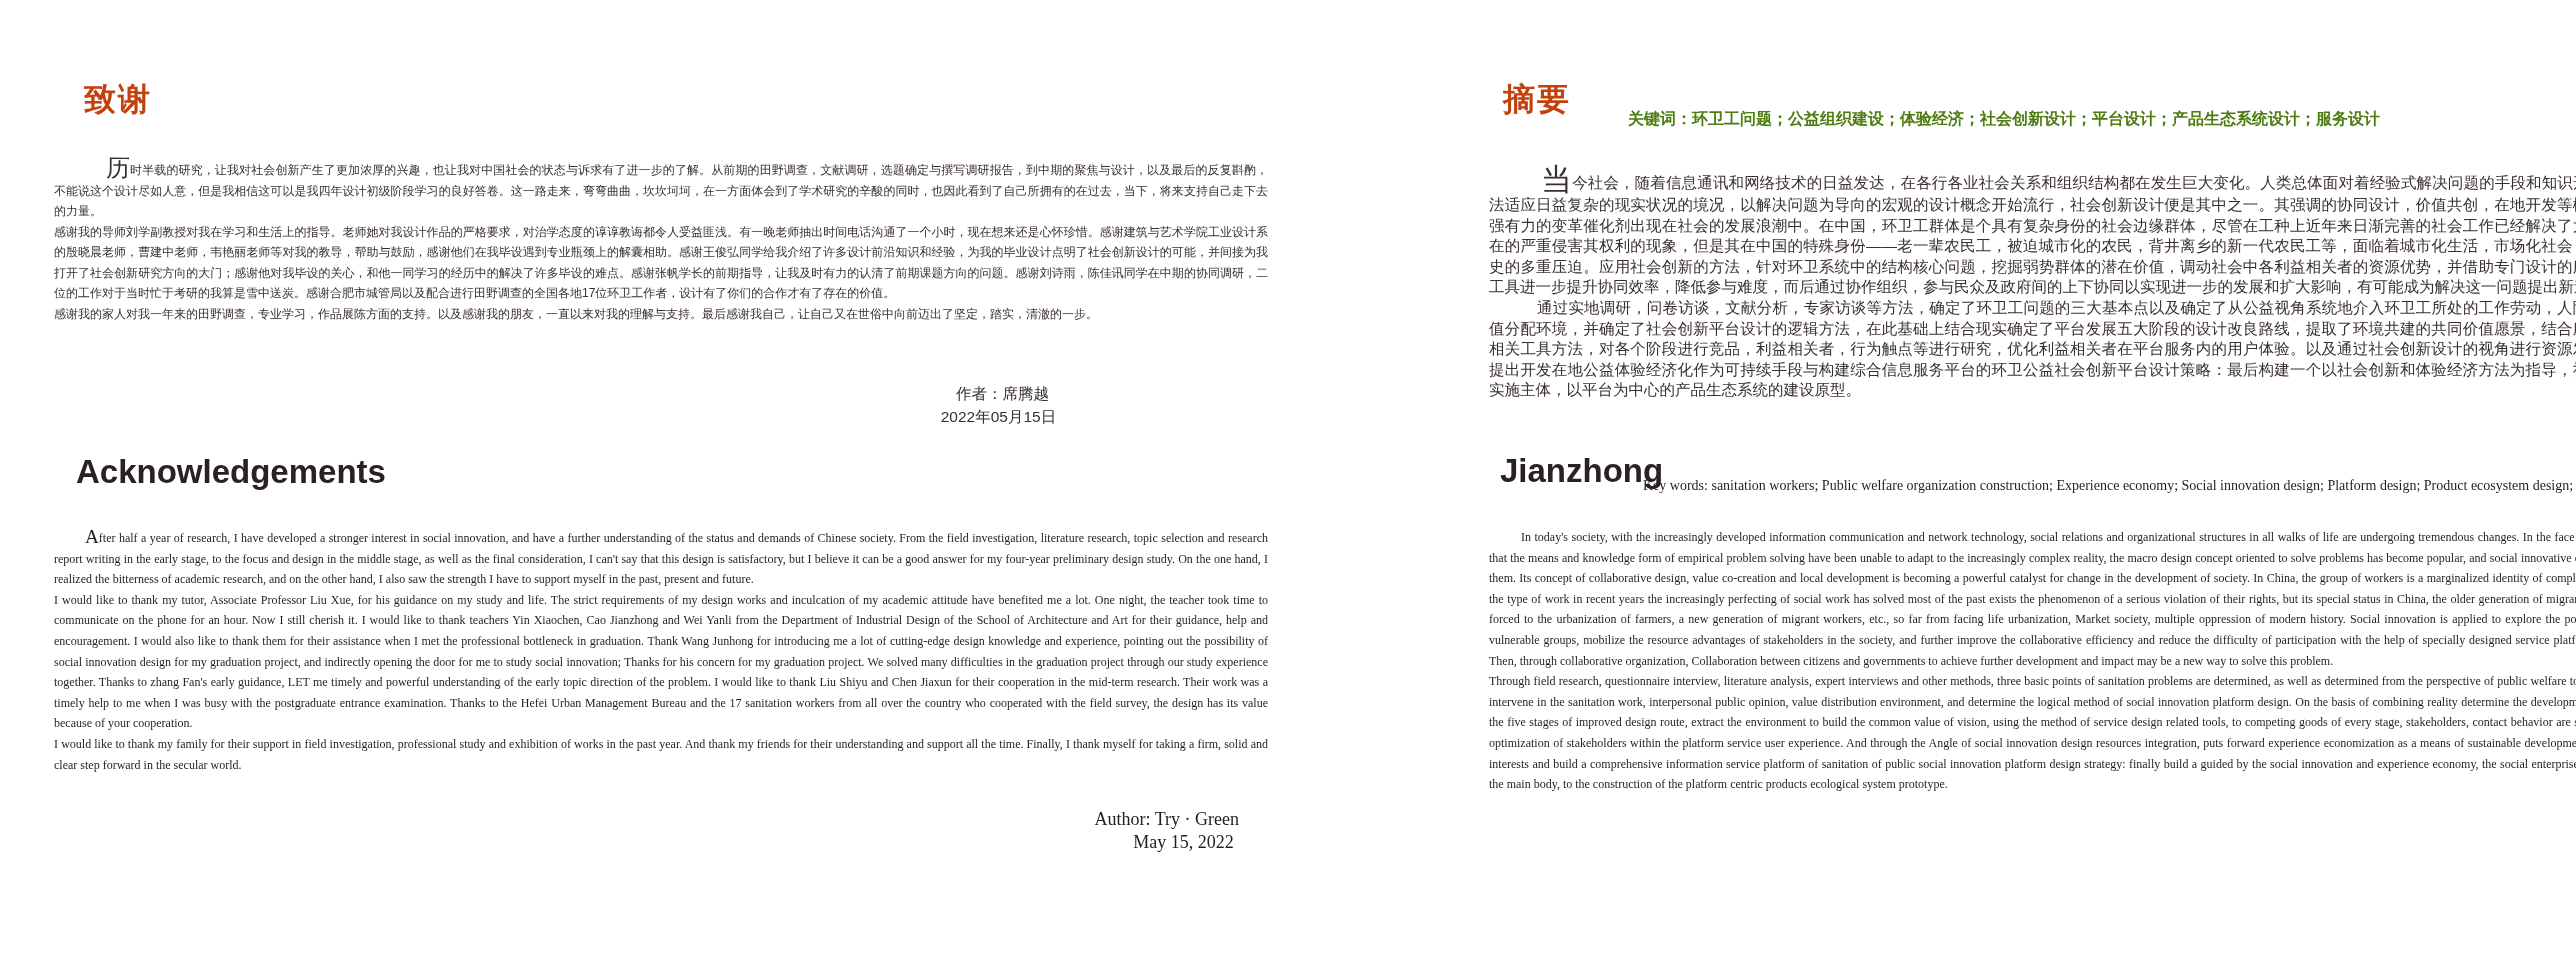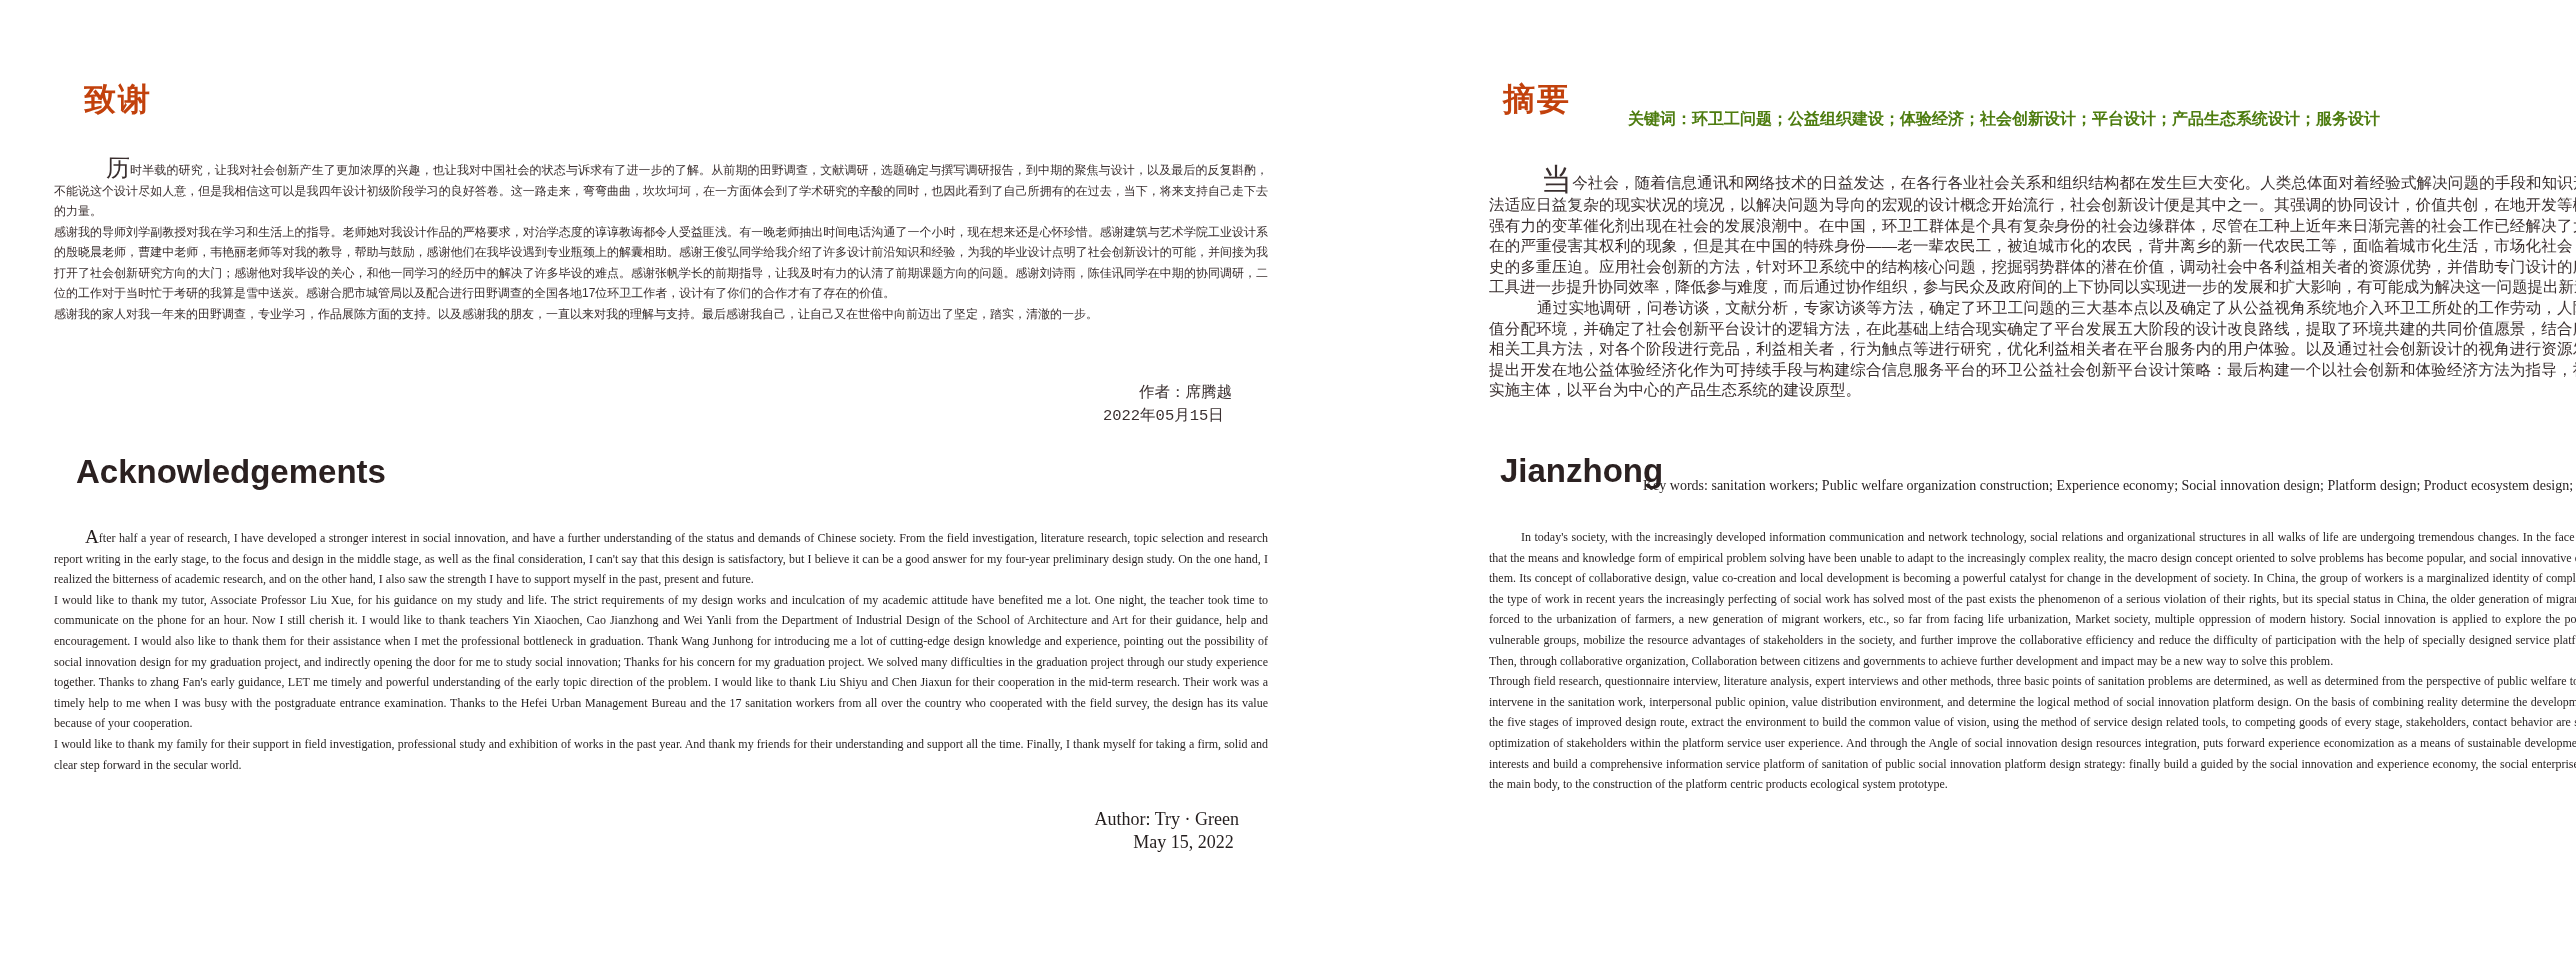--- a/index.html
+++ b/index.html
@@ -74,22 +74,22 @@
     color: #241e1e;
     white-space: nowrap;
     font-family: "Liberation Serif", serif;
   }
   
   .sign-zh {
     position: absolute;
     color: #3a2f2f;
     font-size: 15.5px;
     line-height: 23px;
-    text-align: right;
-    font-family: Liberation Mono, monospace;
+    text-align: center;
+    font-family: Liberation Sans, sans-serif;
   }
   .sign-en {
     position: absolute;
     color: #241e1e;
     font-size: 18px;
     line-height: 23px;
     text-align: right;
     font-family: "Liberation Serif", serif;
   }
   .sign-zh div, .sign-en div { margin: 0; }

